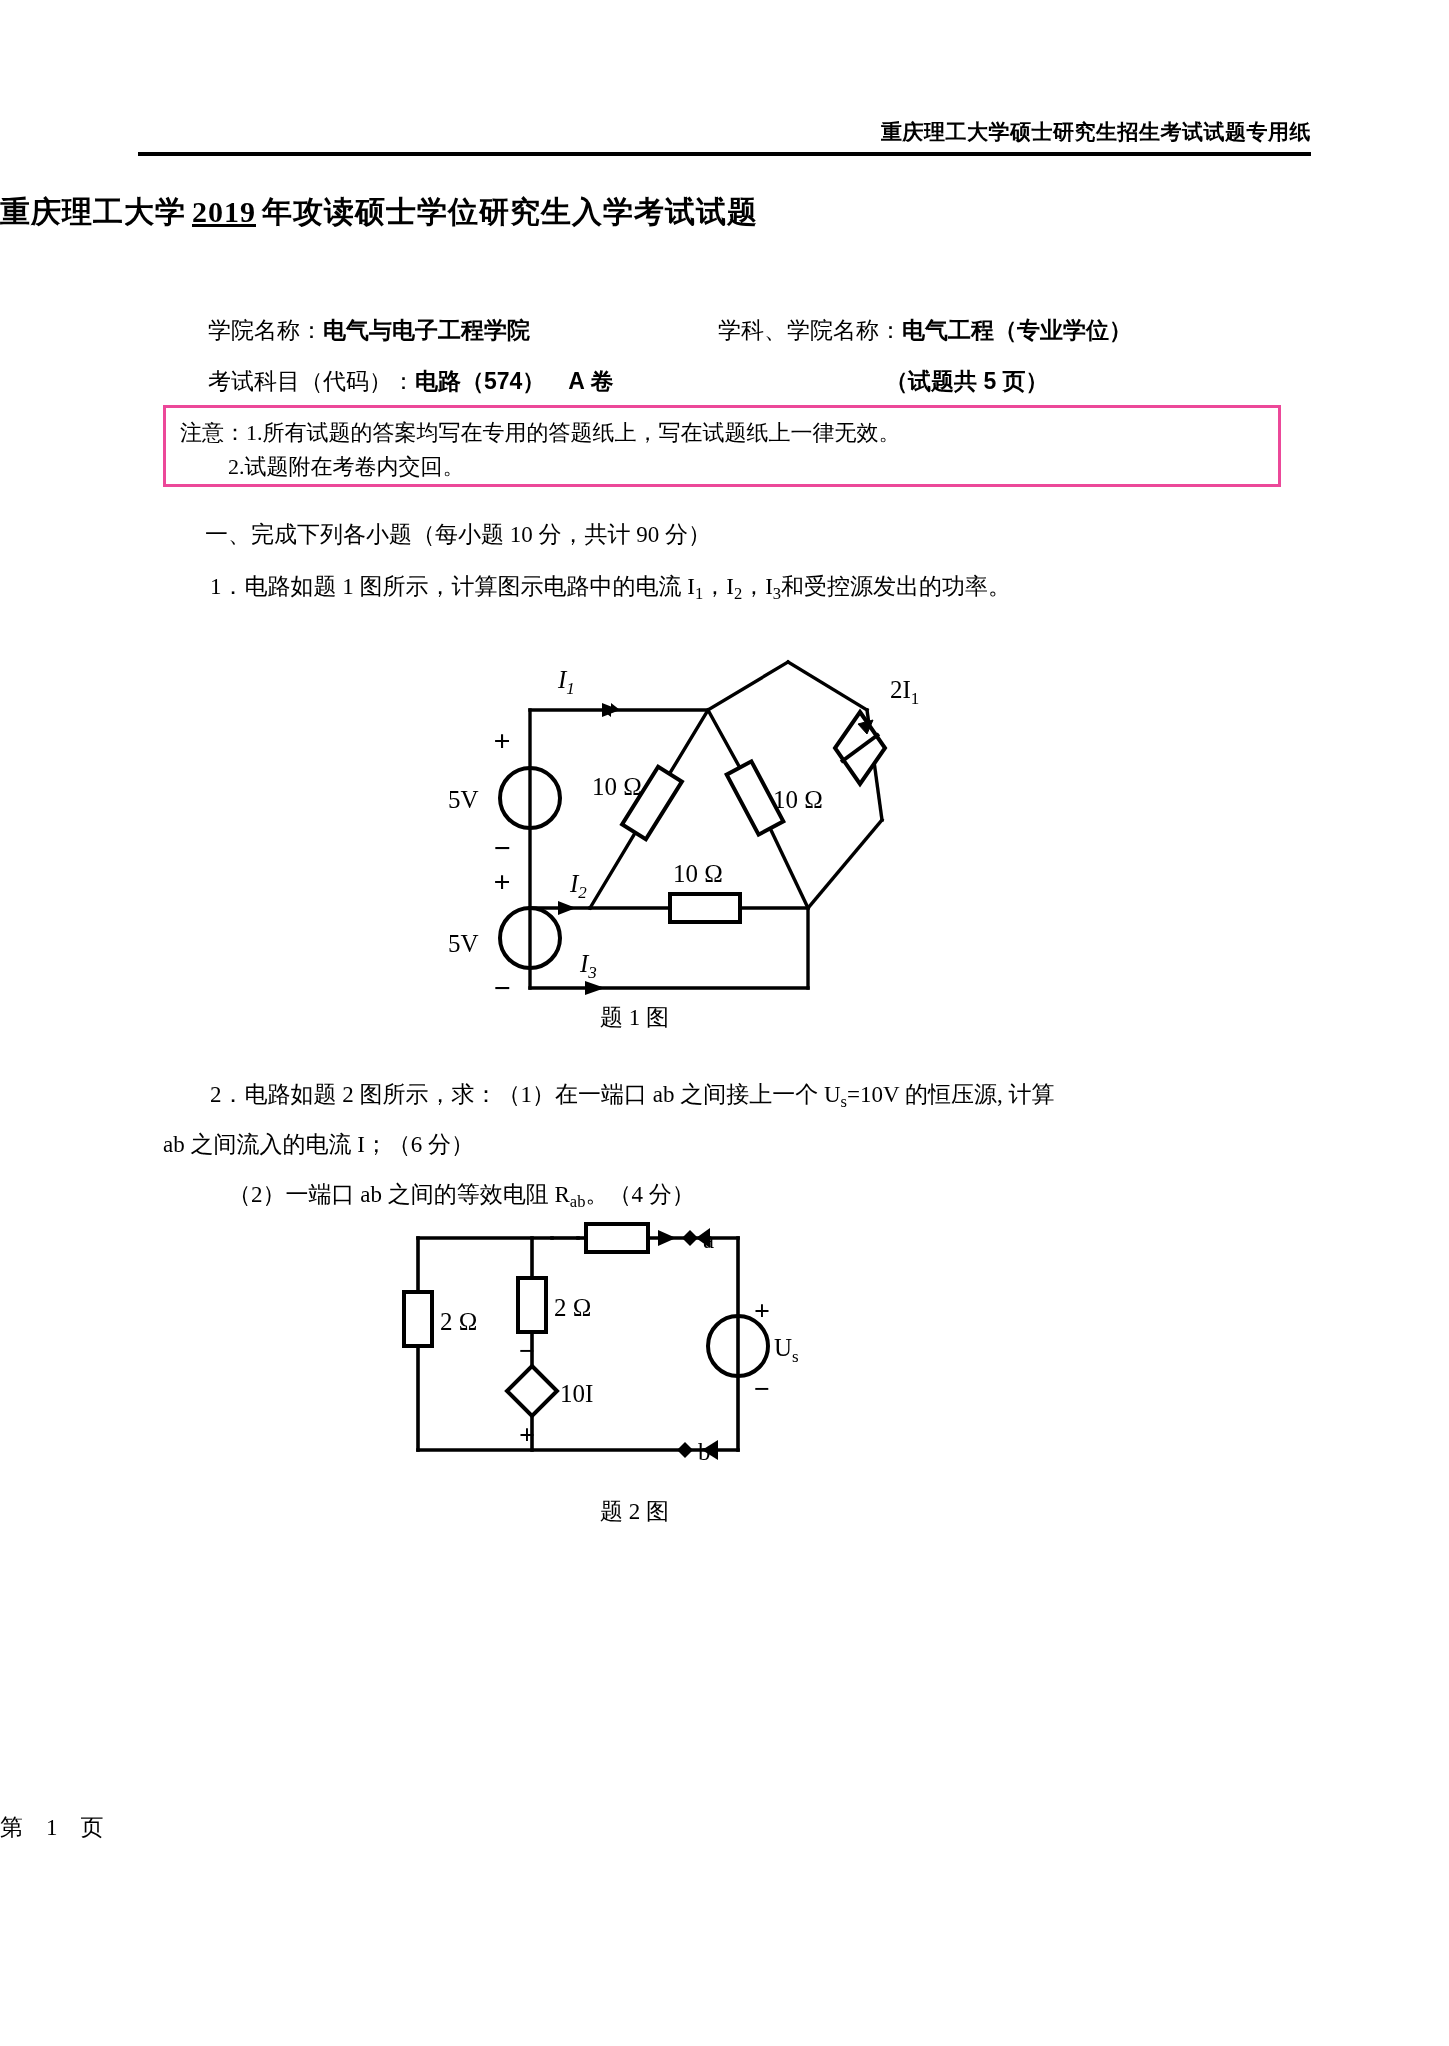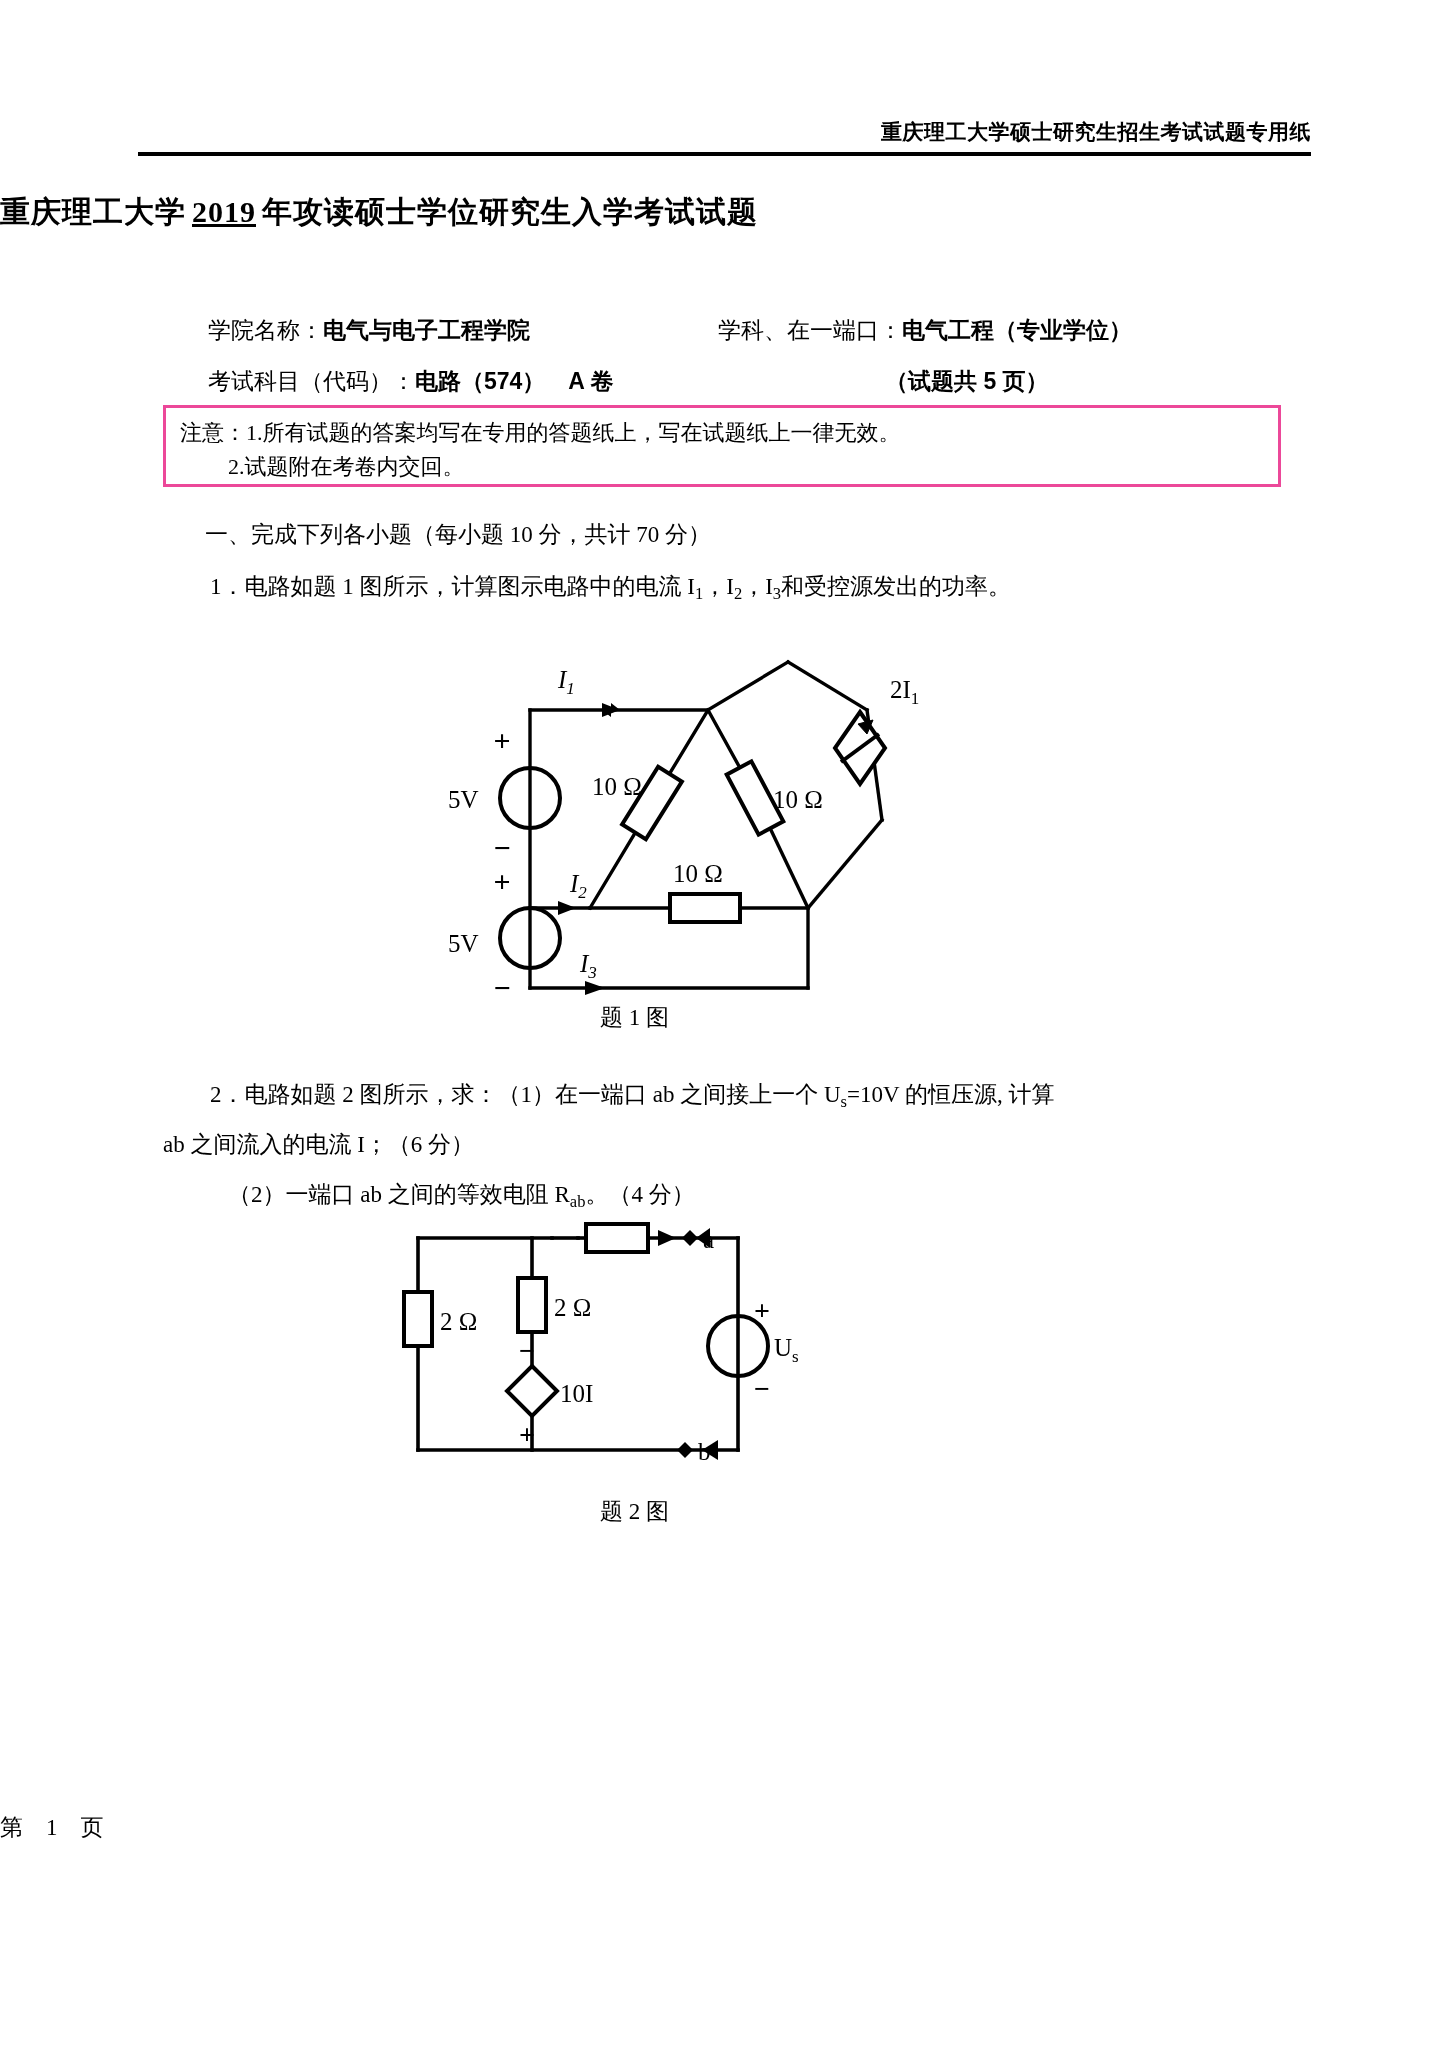--- a/index.html
+++ b/index.html
@@ -146,35 +146,35 @@
   <div class="hdr-rule"></div>
 
   <div class="title">
     <span>重庆理工大学</span><span class="year">2019</span><span>年攻读硕士学位研究生入学考试试题</span>
   </div>
 
   <div class="info-row" id="row-college">
     <span class="lbl">学院名称：</span><span class="val">电气与电子工程学院</span>
   </div>
   <div class="info-row" id="row-major">
-    <span class="lbl">学科、在一端口：</span><span class="val">电气工程（专业学位）</span>
+    <span class="lbl">学科、学院名称：</span><span class="val">电气工程（专业学位）</span>
   </div>
   <div class="info-row" id="row-subject">
     <span class="lbl">考试科目（代码）：</span><span class="val">电路（574）　A 卷</span>
   </div>
   <div class="info-row" id="row-pages">
     <span class="val">（试题共 5 页）</span>
   </div>
 
   <div class="notice">
     <span>注意：1.所有试题的答案均写在专用的答题纸上，写在试题纸上一律无效。</span>
     <span class="l2">2.试题附在考卷内交回。</span>
   </div>
 
-  <div class="btxt" id="sec-one">一、完成下列各小题（每小题 10 分，共计 70 分）</div>
+  <div class="btxt" id="sec-one">一、完成下列各小题（每小题 10 分，共计 90 分）</div>
 
   <div class="btxt" id="q1-text">
     <span>1．电路如题 1 图所示，计算图示电路中的电流 I</span><sub>1</sub><span>，I</span><sub>2</sub><span>，I</span><sub>3</sub><span>和受控源发出的功率。</span>
   </div>
 
   <div class="fig" id="fig1">
     <svg width="560" height="380" viewBox="0 0 560 380">
       <g stroke="#000" stroke-width="3.4" fill="none" stroke-linecap="square">
 
         <line x1="100" y1="90" x2="100" y2="148"></line>

